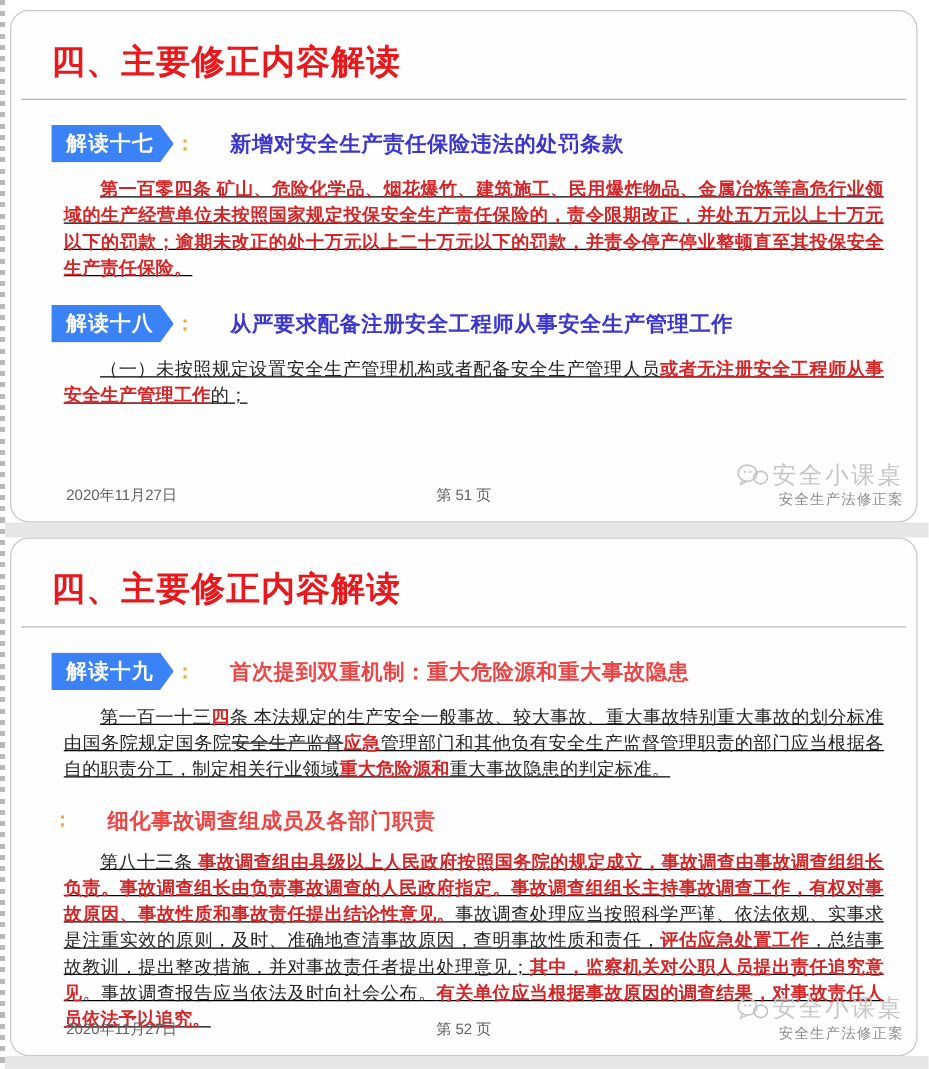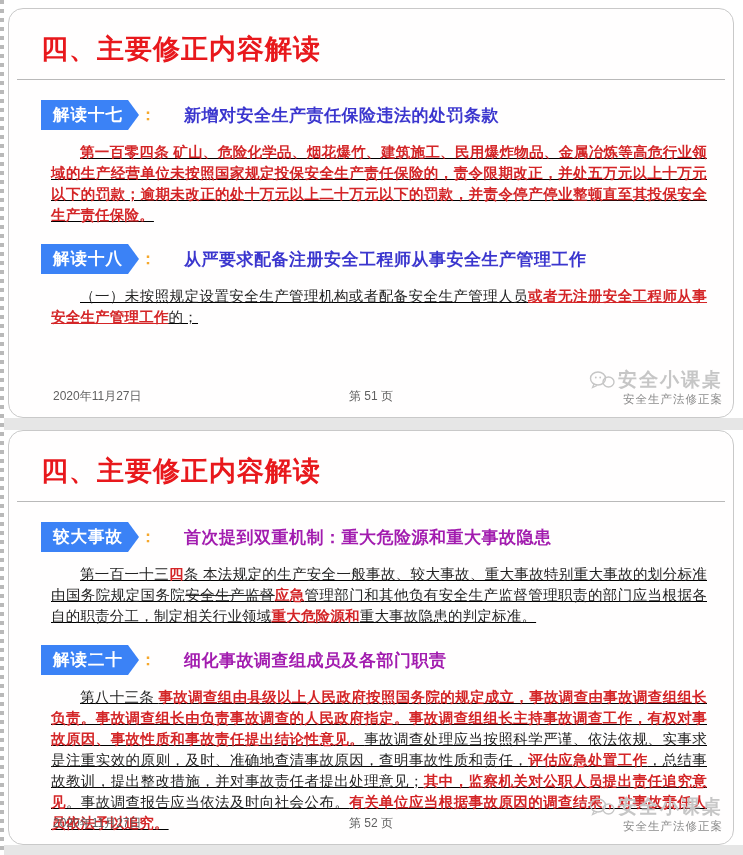--- a/index.html
+++ b/index.html
@@ -54,21 +54,21 @@
     flex:0 0 auto;
   }
   .badge-colon{color:#f6a82b;font-weight:bold;font-size:16px;margin-left:1px;flex:0 0 auto;}
   .section-subtitle{
     font-size:17px;
     font-weight:bold;
     margin-left:28px;
     letter-spacing:0.5px;
   }
   .section-subtitle.blue{color:#3b36ce;}
-  .section-subtitle.red{color:#a21caf;}
+  .section-subtitle.red{color:#ef4444;}
   .paragraphs{margin:12px 26px 0 42px;text-decoration:underline;}
   .body-para{
     margin:0;
     font-size:14.5px;
     line-height:21px;
     text-indent:2em;
     letter-spacing:0.2px;
     text-align:justify;
   }
   .seg-black{color:#242424;}
@@ -87,21 +87,21 @@
   .brand-watermark{
     position:absolute;right:10px;bottom:0;
     display:flex;flex-direction:column;align-items:flex-end;
   }
   .brand-row{display:flex;align-items:center;}
   .brand-icon{margin-right:3px;display:inline-flex;}
   .brand-name{
     font-size:19px;
     color:#c6c6c6;
     letter-spacing:2px;
-    font-weight:bold;
+    font-weight:normal;
   }
   .brand-sub{
     font-size:11.5px;
     color:#8d8d8d;
     margin-top:-1px;
     letter-spacing:1px;
   }
 </style>
 </head>
 <body>
@@ -157,32 +157,31 @@
     </footer>
   </section>
   <div class="slide-gap"></div>
 
   <section class="slide slide-2">
     <h1 class="slide-title">四、主要修正内容解读</h1>
     <hr class="title-rule">
     <div class="sections">
   <div class="section">
     <div class="section-head">
-      <span class="badge"><span class="badge-text">较大事故</span></span>
+      <span class="badge"><span class="badge-text">解读十九</span></span>
       <span class="badge-colon">：</span>
       <span class="section-subtitle red">首次提到双重机制：重大危险源和重大事故隐患</span>
     </div>
     <div class="paragraphs">
               <p class="body-para"><span class="seg-black">第一百一十三</span><span class="seg-red-bold">四</span><span class="seg-black">条  本法规定的生产安全一般事故、较大事故、重大事故特别重大事故的划分标准由国务院规定国务院</span><span class="seg-black-strike">安全生产监督</span><span class="seg-red-bold">应急</span><span class="seg-black">管理部门和其他负有安全生产监督管理职责的部门应当根据各自的职责分工，制定相关行业领域</span><span class="seg-red-bold">重大危险源和</span><span class="seg-black">重大事故隐患的判定标准。</span></p>
             </div>
   </div>
 
   <div class="section">
     <div class="section-head">
-      <span class="badge"><span class="badge-text">解读二十</span></span>
       <span class="badge-colon">：</span>
       <span class="section-subtitle red">细化事故调查组成员及各部门职责</span>
     </div>
     <div class="paragraphs">
               <p class="body-para"><span class="seg-black">第八十三条 </span><span class="seg-red-bold">事故调查组由县级以上人民政府按照国务院的规定成立，事故调查由事故调查组组长负责。事故调查组长由负责事故调查的人民政府指定。事故调查组组长主持事故调查工作，有权对事故原因、事故性质和事故责任提出结论性意见。</span><span class="seg-black">事故调查处理应当按照科学严谨、依法依规、实事求是注重实效的原则，及时、准确地查清事故原因，查明事故性质和责任，</span><span class="seg-red-bold">评估应急处置工作</span><span class="seg-black">，总结事故教训，提出整改措施，并对事故责任者提出处理意见；</span><span class="seg-red-bold">其中，监察机关对公职人员提出责任追究意见</span><span class="seg-black">。事故调查报告应当依法及时向社会公布。</span><span class="seg-red-bold">有关单位应当根据事故原因的调查结果，对事故责任人员依法予以追究。</span></p>
             </div>
   </div>
 </div>
     <footer class="slide-footer">
       <span class="footer-date">2020年11月27日</span>

